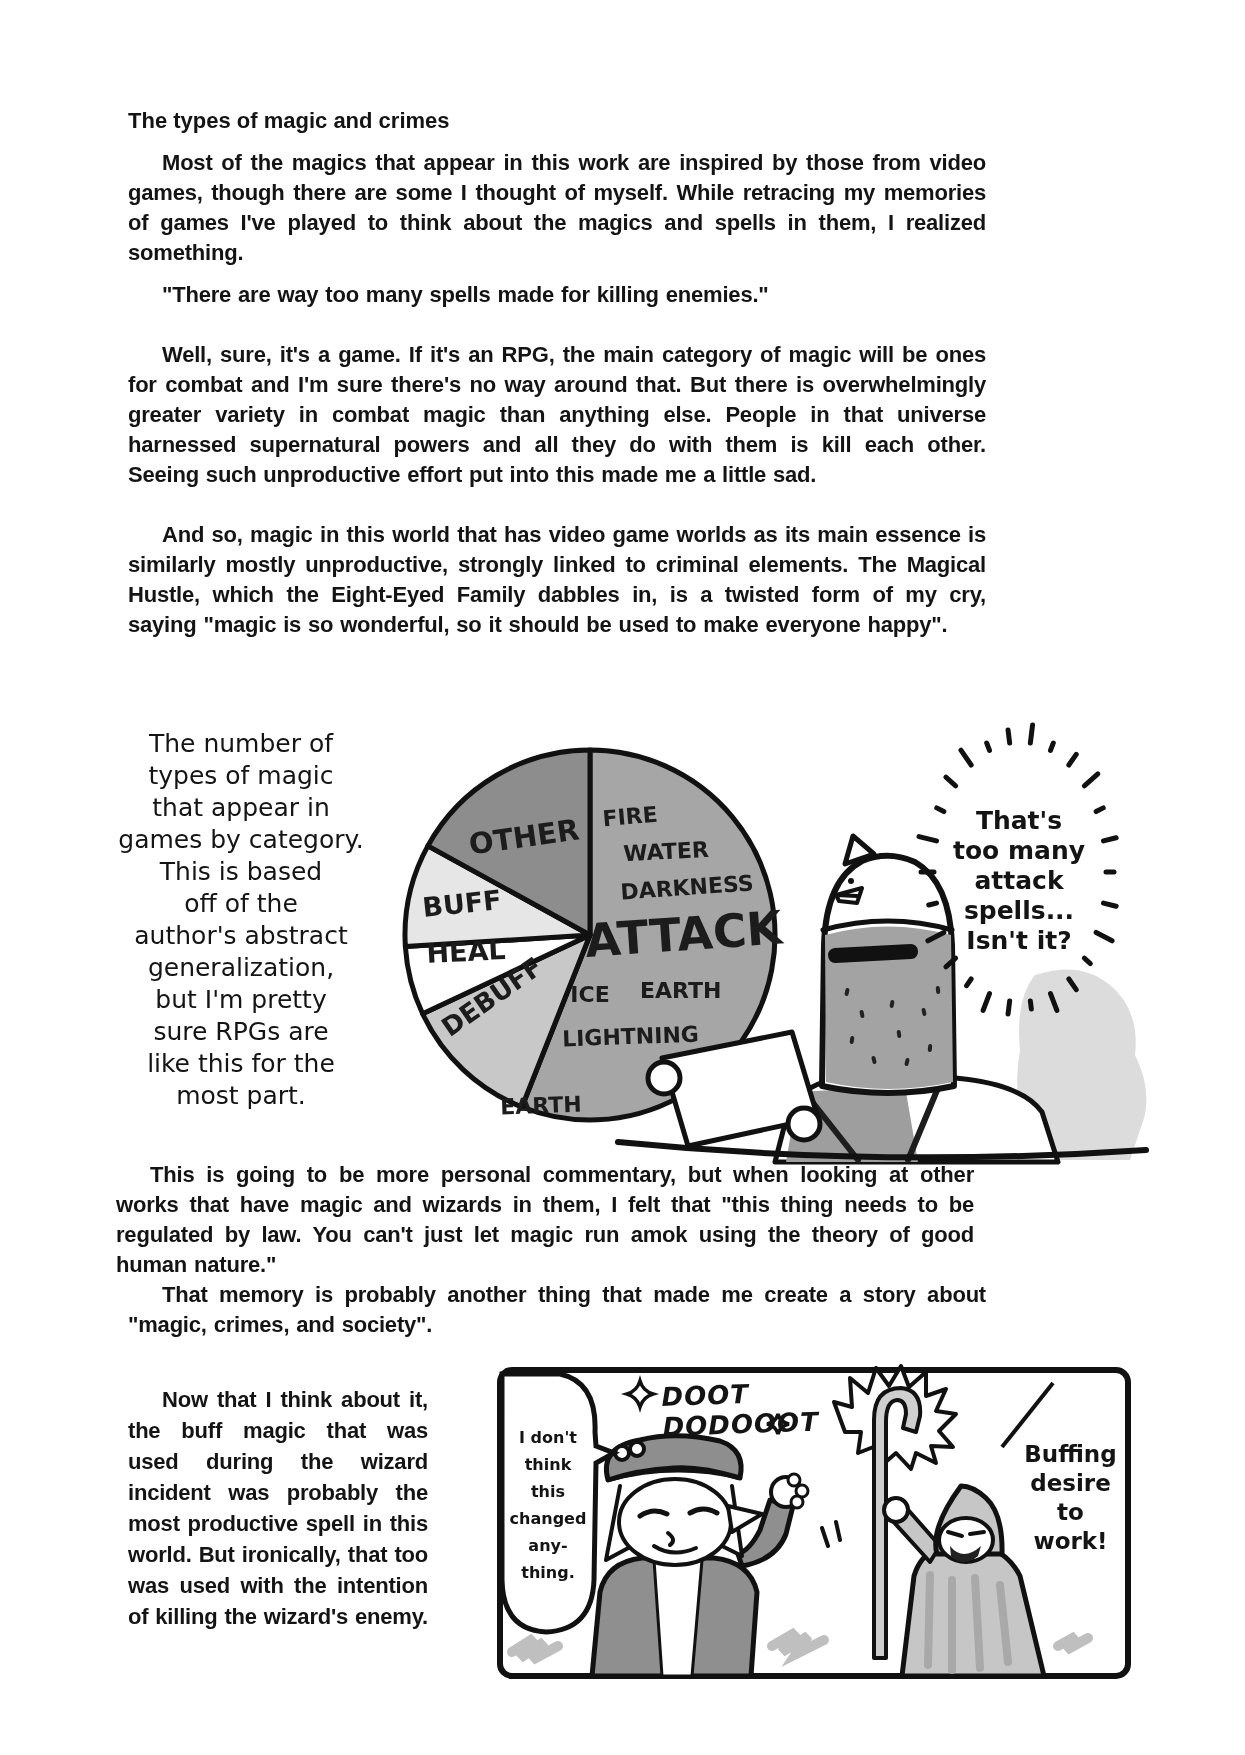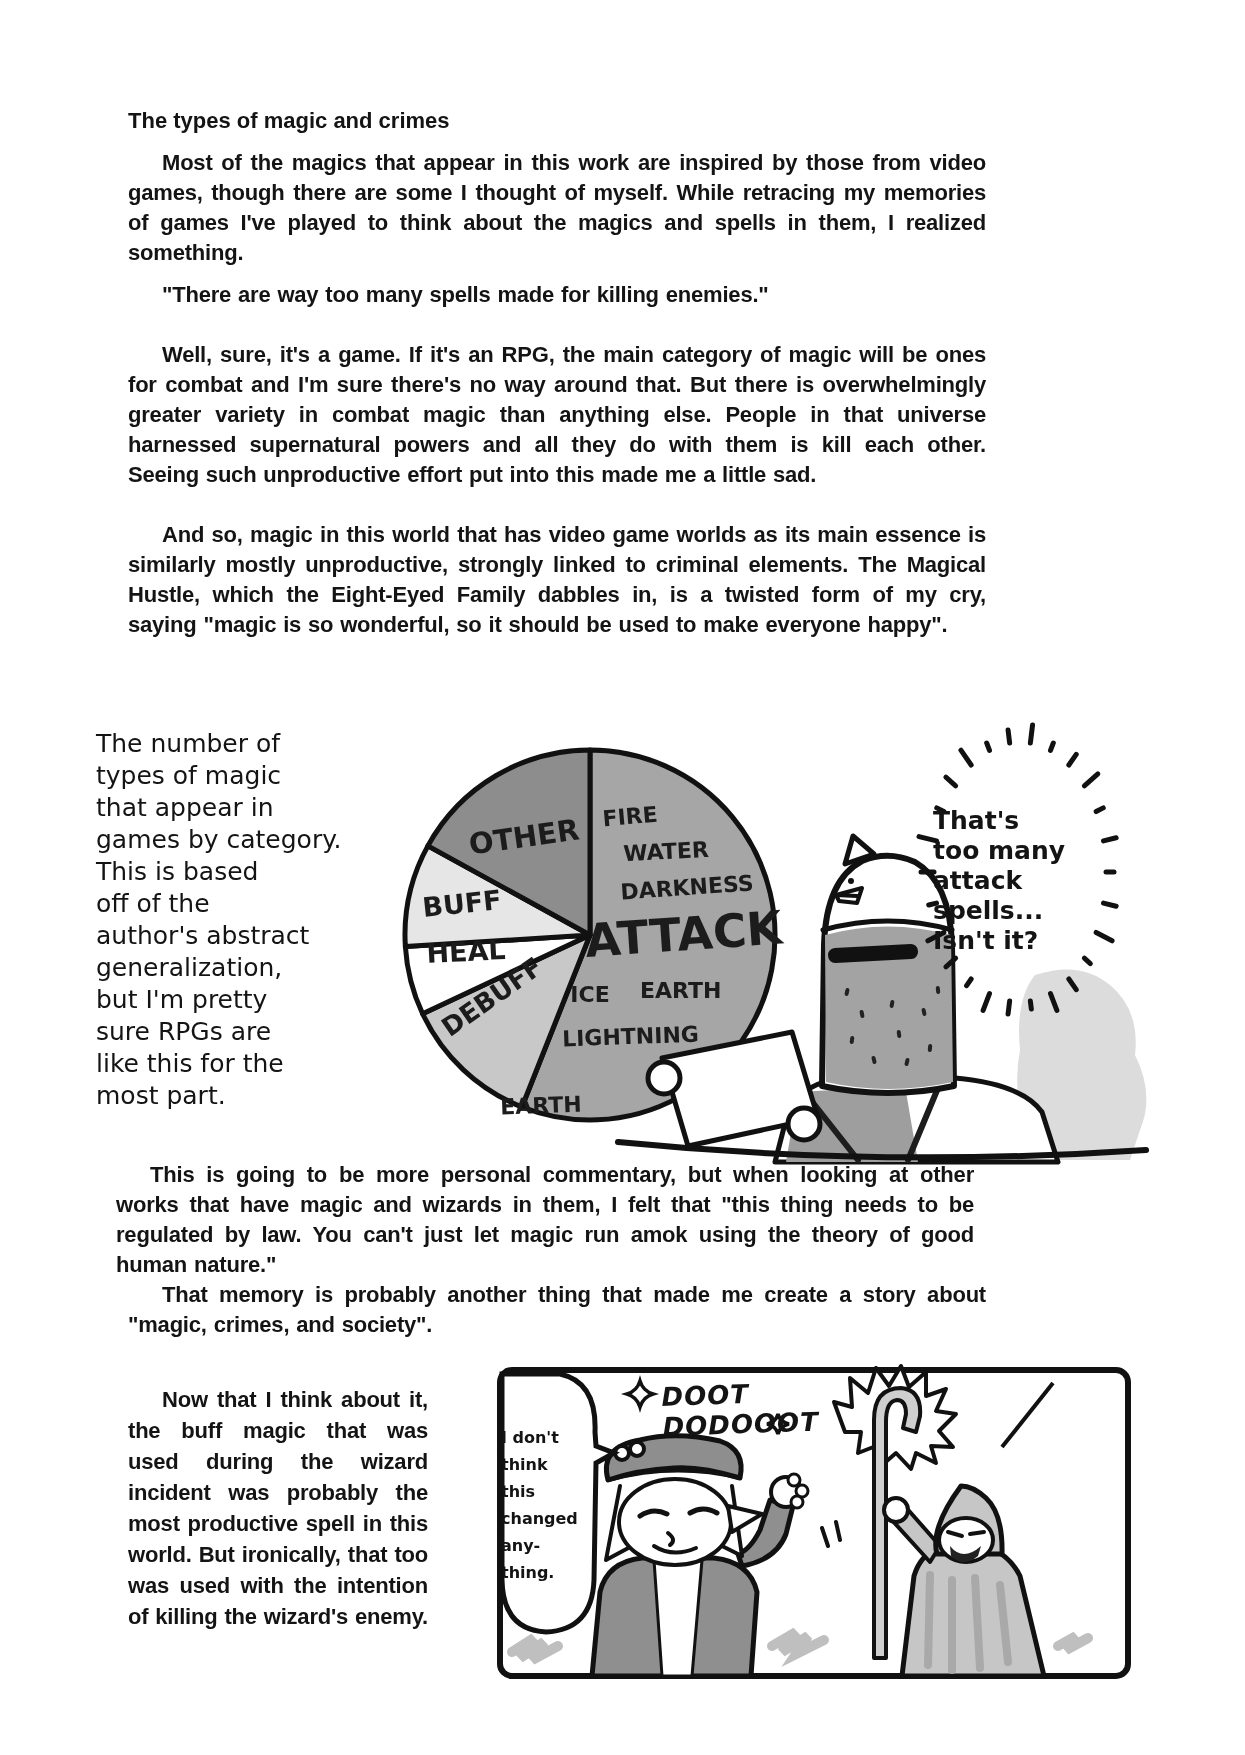--- a/index.html
+++ b/index.html
@@ -4,21 +4,21 @@
 <style>
   html,body{margin:0;padding:0;background:#ffffff;}
   #page{position:relative;width:1245px;height:1755px;background:#fff;overflow:hidden;
         font-family:"Liberation Sans",sans-serif;color:#141414;}
   .abs{position:absolute;}
   .body-text{font-weight:bold;font-size:22px;line-height:30px;text-align:justify;
              letter-spacing:-0.2px;word-spacing:1px;margin:0;}
   .indent{text-indent:34px;margin-top:8px;}
   .hand{font-family:"DejaVu Sans",sans-serif;font-weight:normal;}
   .prelines{white-space:pre-line;}
-  .center{}
+  .center{text-align:center;}
   h1{margin:0;font-size:22px;font-weight:bold;}
   .pie-label{position:absolute;font-family:"DejaVu Sans",sans-serif;font-weight:bold;
              color:#1c1c1c;text-align:center;transform-origin:center;}
   .narrow-just{text-align:justify;text-align-last:justify;}
   svg{position:absolute;overflow:visible;}
 </style>
 </head>
 <body>
 
 <div id="page">
@@ -196,14 +196,18 @@
     <path d="M502,1374 L560,1374 Q597,1382 595,1432 L596,1446 L614,1453 L596,1463 L594,1580 Q592,1630 546,1632 Q503,1630 502,1580 Z" fill="#ffffff" stroke="#111" stroke-width="5"></path>
   </svg>
 
   <div class="hand prelines center abs" style="left:501px;top:1424px;width:94px;font-size:16px;line-height:27px;font-weight:bold;">I don't
 think
 this
 changed
 any-
 thing.</div>
   <div class="hand abs" style="left:662px;top:1378px;width:230px;font-size:26px;font-weight:bold;font-style:italic;letter-spacing:1px;transform:rotate(-2deg);">DOOT DODOOOT</div>
+  <div class="hand prelines center abs" style="left:1008px;top:1440px;width:125px;font-size:23px;line-height:29px;font-weight:bold;">Buffing
+desire
+to
+work!</div>
 
 </div>
 
 </body></html>

